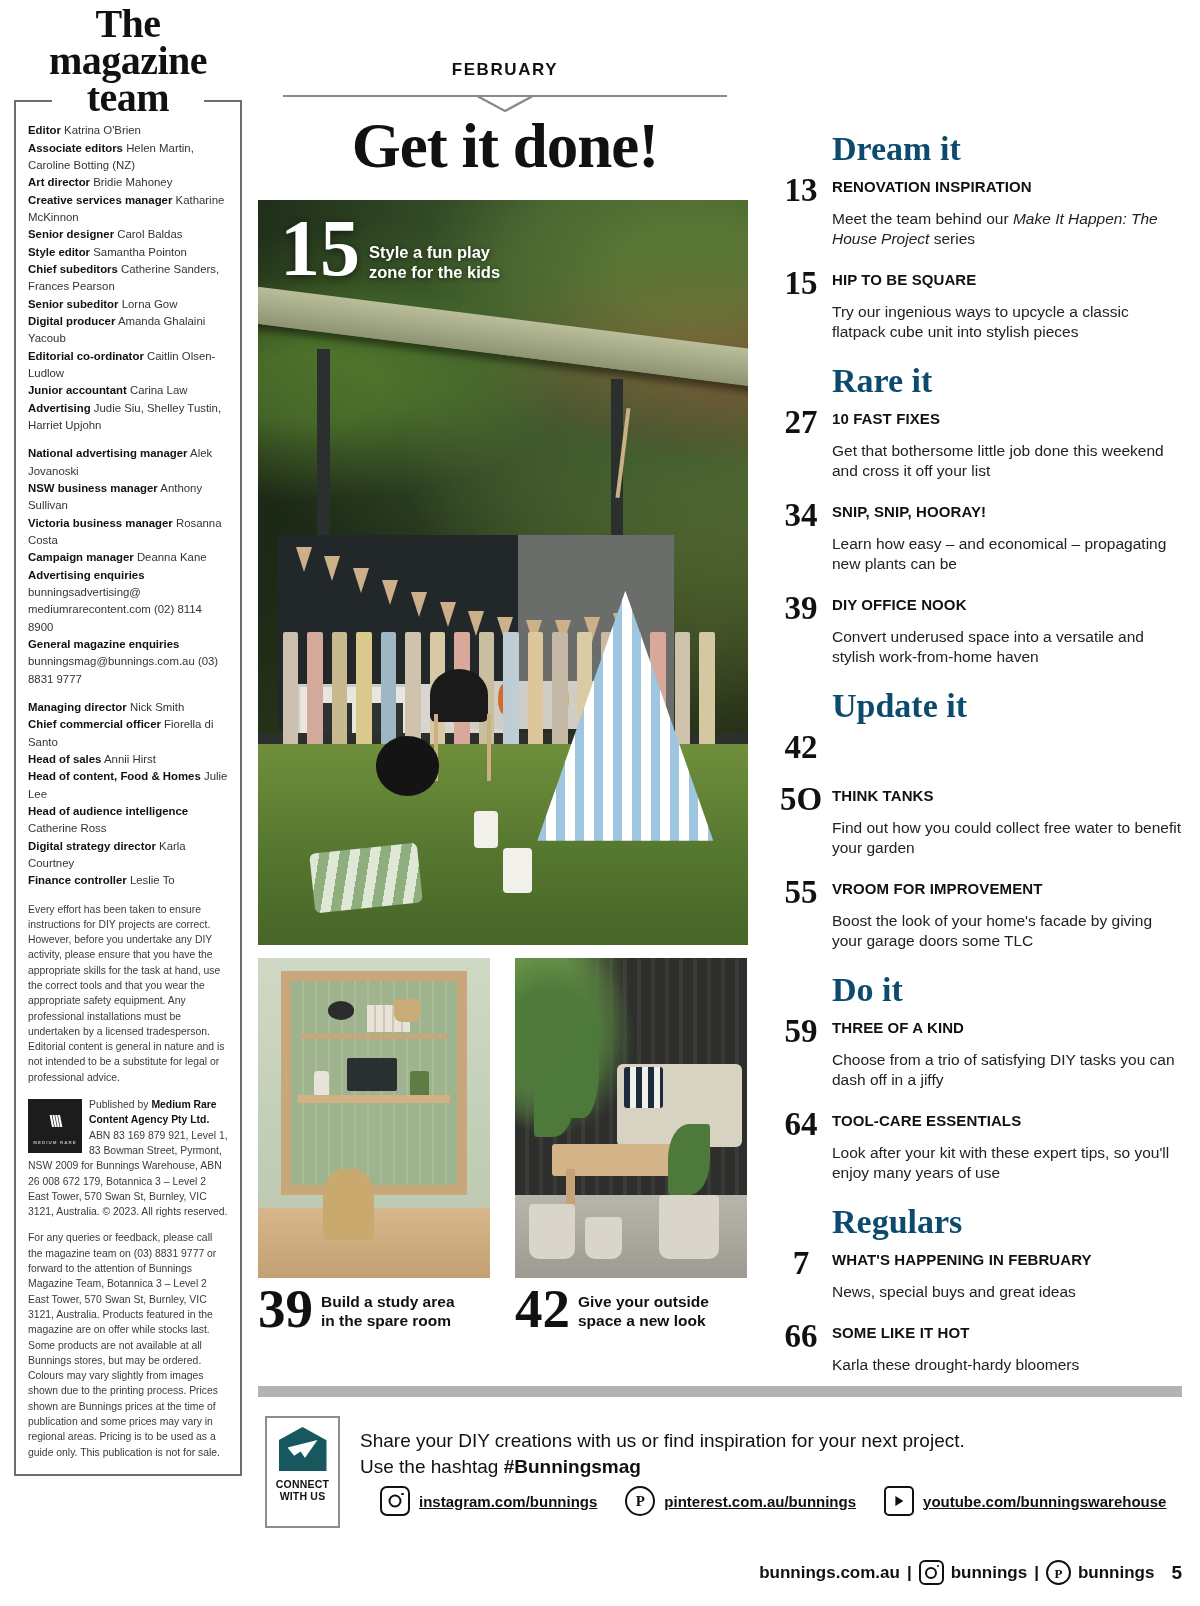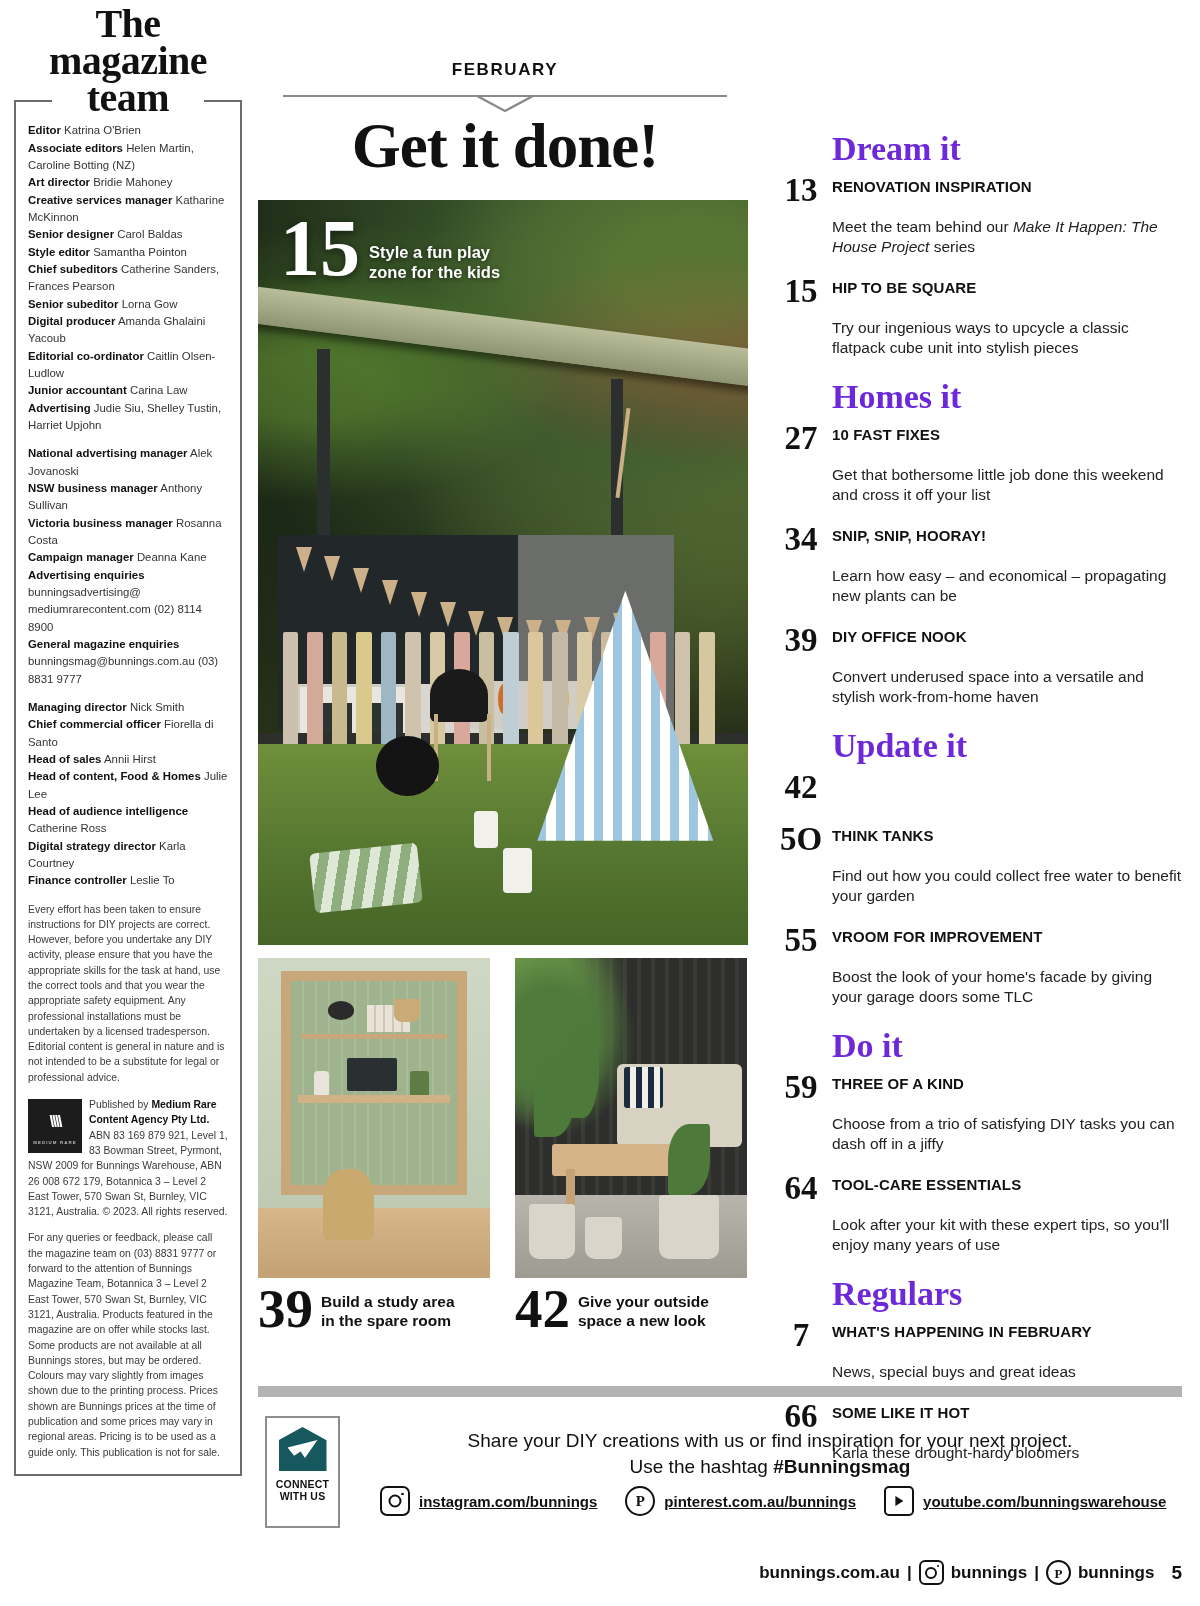--- a/index.html
+++ b/index.html
@@ -164,47 +164,47 @@
   .cap-row{display:flex;gap:25px;margin-top:8px;}
   .cap{display:flex;align-items:flex-start;width:232px;}
   .cap .num{font-family:"Liberation Serif", serif;font-weight:bold;font-size:55px;
     line-height:0.82;color:#111;}
   .cap .txt{font-size:15.5px;font-weight:bold;line-height:1.25;margin-left:8px;margin-top:6px;color:#111;}
 
   
   .right{position:absolute;left:770px;top:0;width:412px;}
   .sec-head{
     font-family:"Liberation Serif", serif;font-weight:bold;font-size:34px;
-    color:#6d28d9;margin:0 0 12px 62px;line-height:1;
+    color:#0c4a6e;margin:0 0 12px 62px;line-height:1;
   }
   .sec-head.first{margin-top:132px;}
   .toc-item{display:flex;align-items:flex-start;margin-bottom:22px;}
   .toc-num{
     font-family:"Liberation Serif", serif;font-weight:bold;font-size:33px;
     width:62px;flex:0 0 62px;text-align:center;color:#111;line-height:1.05;
     margin-top:-5px;
   }
   .toc-body{flex:1;}
   .toc-title{font-size:15px;font-weight:bold;letter-spacing:0.1px;color:#111;line-height:1.25;}
-  .toc-desc{font-size:15.5px;line-height:1.3;color:#222;margin-top:20px;}
+  .toc-desc{font-size:15.5px;line-height:1.3;color:#222;margin-top:12px;}
   .toc-desc i{font-style:italic;}
 
   
   .grey-bar{position:absolute;left:258px;top:1386px;width:924px;height:11px;background:#b3b3b3;}
   .connect{position:absolute;left:265px;top:1416px;width:75px;height:112px;
      border:2px solid #8d8d8d;box-sizing:border-box;
      display:flex;flex-direction:column;align-items:center;justify-content:flex-start;padding-top:9px;}
   .env{width:48px;height:44px;background:#17585e;
      clip-path:polygon(0 30%,50% 0,100% 30%,100% 100%,0 100%);position:relative;}
   .env .plane{position:absolute;left:9px;top:13px;width:30px;height:18px;background:#fff;
      clip-path:polygon(0 42%,100% 0,58% 100%,44% 64%,22% 88%);}
   .connect .c1{font-size:10.5px;font-weight:bold;margin-top:7px;letter-spacing:.2px;color:#111;}
   .connect .c2{font-size:10.5px;font-weight:bold;letter-spacing:.2px;color:#111;}
 
-  .share-line{position:absolute;left:360px;top:1428px;width:820px;text-align:center;
+  .share-line{position:absolute;left:360px;top:1428px;width:820px;
      font-size:19px;color:#111;line-height:1.38;}
   .share-line b{font-weight:bold;}
   .social-row{position:absolute;left:380px;top:1486px;width:790px;display:flex;align-items:center;gap:28px;}
   .social{display:flex;align-items:center;gap:9px;font-size:15px;font-weight:bold;color:#111;}
   .ic{width:26px;height:26px;border:2.4px solid #111;border-radius:50%;position:relative;flex:0 0 26px;}
   .ic.sq{border-radius:7px;}
   .ic .dotc{position:absolute;left:50%;top:50%;transform:translate(-50%,-50%);
      width:9px;height:9px;border:2px solid #111;border-radius:50%;}
   .ic .dot{position:absolute;right:4.5px;top:4.5px;width:2.6px;height:2.6px;background:#111;border-radius:50%;}
   .ic .pglyph{position:absolute;left:0;right:0;top:50%;transform:translateY(-50%);
@@ -436,21 +436,21 @@
           <div class="toc-desc"><span>Meet the team behind our </span><i>Make It Happen: The House Project</i><span> series</span></div>
         </div>
       </div>
       <div class="toc-item">
         <div class="toc-num">15</div>
         <div class="toc-body">
           <div class="toc-title">HIP TO BE SQUARE</div>
           <div class="toc-desc">Try our ingenious ways to upcycle a classic flatpack cube unit into stylish pieces</div>
         </div>
       </div>
-      <div class="sec-head">Homes it</div>
+      <div class="sec-head">Rare it</div>
       <div class="toc-item">
         <div class="toc-num">27</div>
         <div class="toc-body">
           <div class="toc-title">10 FAST FIXES</div>
           <div class="toc-desc">Get that bothersome little job done this weekend and cross it off your list</div>
         </div>
       </div>
       <div class="toc-item">
         <div class="toc-num">34</div>
         <div class="toc-body">

